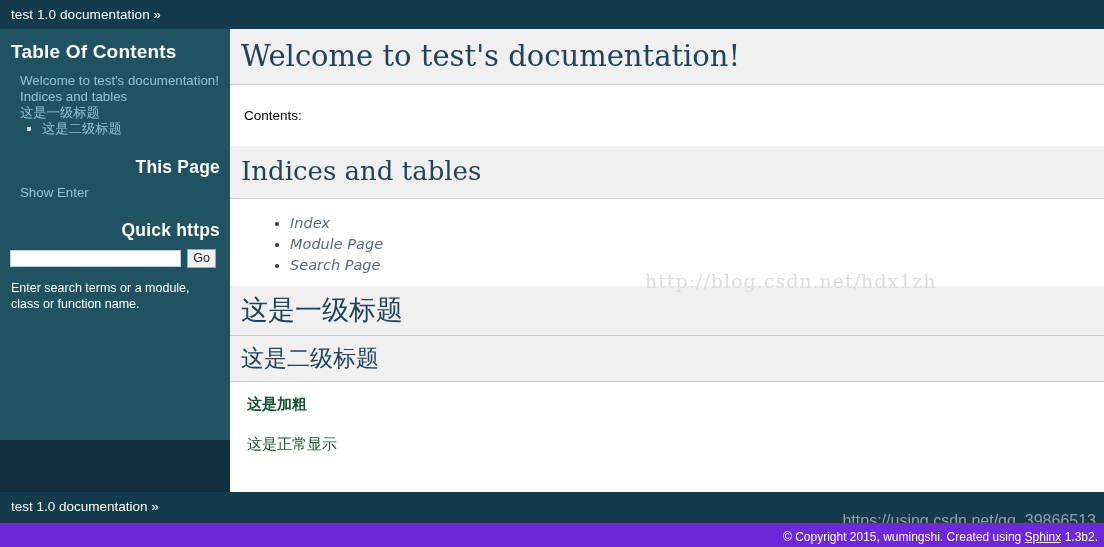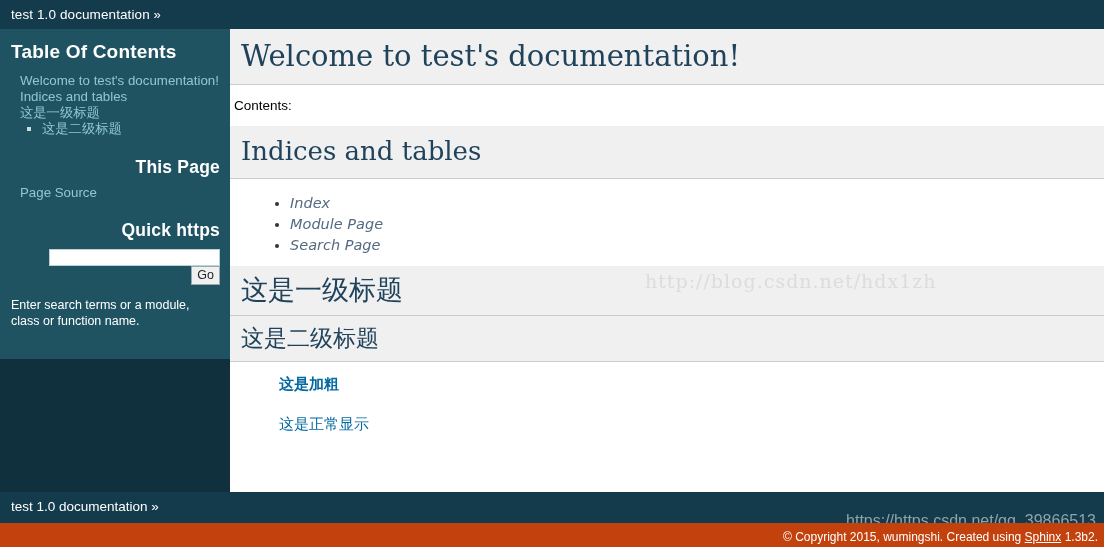--- a/index.html
+++ b/index.html
@@ -32,21 +32,21 @@
     text-decoration: none;
     letter-spacing: .1px;
   }
   .related-bar .raquo { color: #ffffff; }
 
   
   .sidebar {
     position: absolute;
     left: 0; top: 29px;
     width: 230px;
-    height: 330px;
+    height: 411px;
     background: #1f5362;
     box-sizing: border-box;
     padding: 12px 10px 0 10px;
   }
   .sb-title {
     color: #ffffff;
     font-size: 19px;
     font-weight: bold;
     margin: 0 0 10px 1px;
     letter-spacing: .2px;
@@ -76,22 +76,21 @@
   }
   .sb-showsource a {
     color: #8fc8d4;
     text-decoration: none;
     font-size: 13.3px;
   }
   .searchrow {
     margin: 8px 0 0 0;
     padding-left: 0px;
     display: flex;
-    align-items: flex-end;
-    flex-direction: column;
+    align-items: center;
   }
   .searchrow input[type=text] {
     width: 171px;
     height: 17px;
     border: 1px solid #b8d2d8;
     background: #ffffff;
     font-family: "Liberation Sans", sans-serif;
     font-size: 12px;
     padding: 0 2px;
     box-sizing: border-box;
@@ -139,44 +138,43 @@
     position: relative;
   }
   .h1-band { font-size: 29px; line-height: 36px; }
   .h2-band { font-size: 26px; line-height: 33px; }
   .h2-band.cjk { font-size: 27px; line-height: 34px; padding-top: 7px; padding-bottom: 8px;}
   .h3-band { font-size: 23px; line-height: 30px; padding-top: 7px; padding-bottom: 8px; }
 
   .para {
     color: #000000;
     font-size: 13.5px;
-    margin: 0;
+    margin: 10px;
     padding: 13px 0 13px 4px;
   }
   .bullets {
     margin: 0;
     padding: 14px 0 10px 60px;
     list-style: disc;
     border-radius: 18px;
   }
   .bullets li {
     line-height: 20px;
     color: #333;
   }
   .bullets a {
     color: #536a80;
     font-style: italic;
     font-size: 14.5px;
     font-family: "DejaVu Sans", sans-serif;
     text-decoration: none;
   }
   .body-cjk {
-    color: #0369a1;
+    color: #14532d;
     padding-left: 17px;
-    margin-left: 32px;
   }
   .body-cjk .bold {
     font-weight: bold;
     font-size: 15px;
     margin: 13px 0 0 0;
   }
   .body-cjk .normal {
     font-size: 15px;
     margin: 21px 0 0 0;
   }
@@ -209,21 +207,21 @@
     font-size: 13.5px;
     text-decoration: none;
   }
 
   
   .footer {
     position: absolute;
     left: 0; top: 523px;
     width: 1104px;
     height: 24px;
-    background: #c2410c;
+    background: #6d28d9;
     color: #ffffff;
     font-size: 12px;
     text-align: right;
     box-sizing: border-box;
     padding: 7px 6px 0 0;
   }
   .footer a {
     color: #ffffff;
     text-decoration: underline;
   }
@@ -262,21 +260,21 @@
       <ul class="sb-sub">
         <li>
           <a href="#">这是二级标题</a>
         </li>
       </ul>
     </li>
   </ul>
 
   <div class="sb-title small">This Page</div>
   <div class="sb-showsource">
-    <a href="#">Page Source</a>
+    <a href="#">Show Enter</a>
   </div>
 
   <div class="sb-title small">Quick https</div>
 
   <div class="searchrow">
     <input type="text" placeholder="" style="">
     <div class="gobtn">Go</div>
   </div>
 
   <div class="search-hint">Enter search terms or a module, class or function name.</div>
@@ -312,17 +310,17 @@
   </div>
 
   <div class="wm-inline">http://blog.csdn.net/hdx1zh</div>
 </div>
 
 <div class="related-bottom">
   <a href="#" class="rel-link">test 1.0 documentation</a>
   <span class="rel-link">»</span>
 </div>
 
-<div class="wm-footer">https://https.csdn.net/qq_39866513</div>
+<div class="wm-footer">https://using.csdn.net/qq_39866513</div>
 
 <div class="footer">
   <span>© Copyright 2015, wumingshi. Created using </span><a href="#">Sphinx</a><span> 1.3b2.</span>
 </div>
 
 </body></html>

